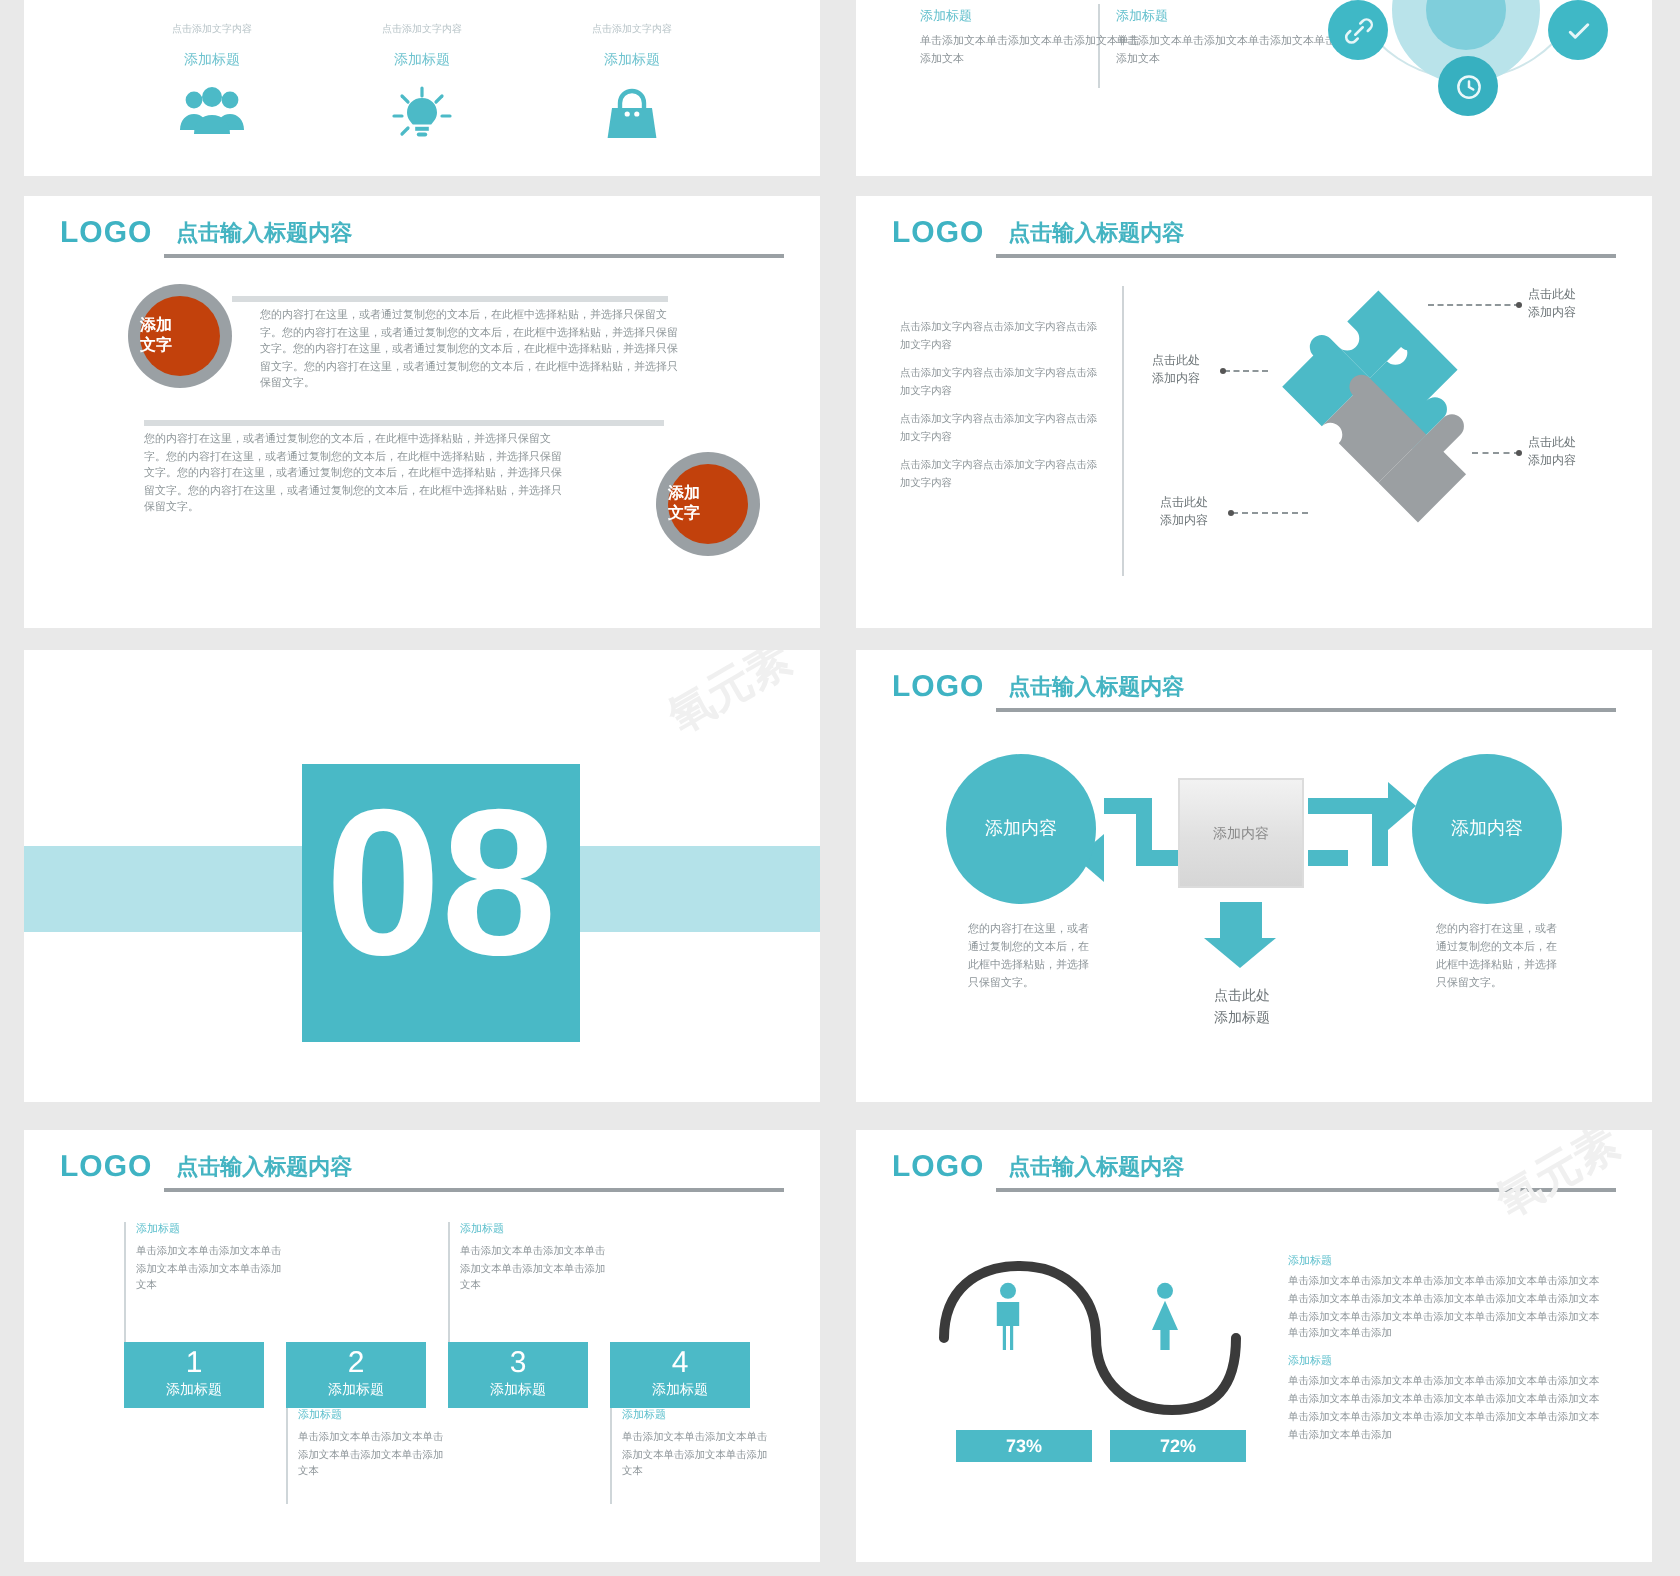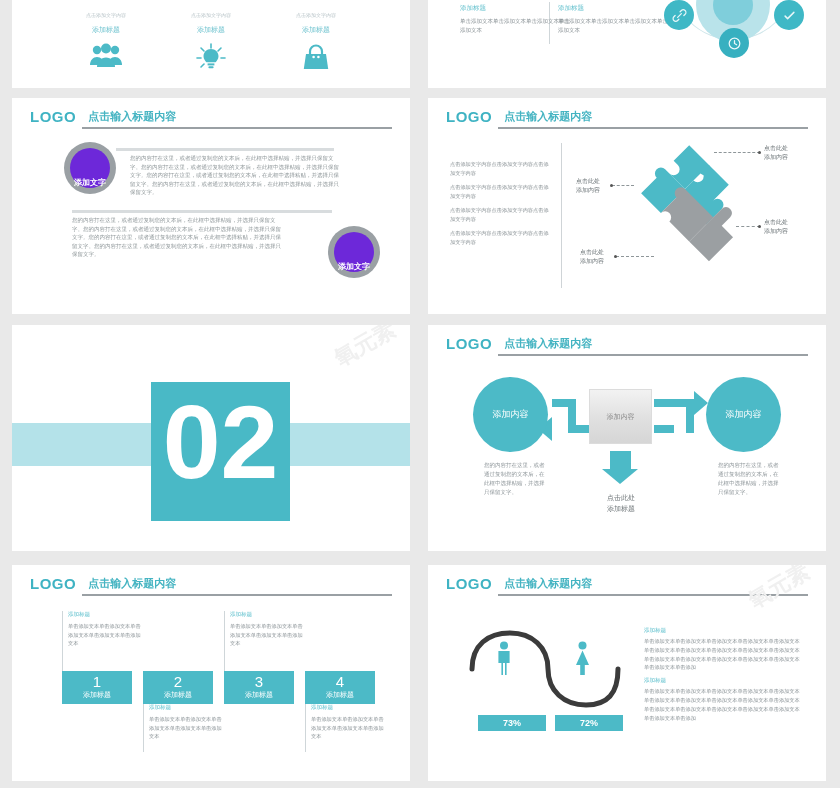--- a/index.html
+++ b/index.html
@@ -63,22 +63,22 @@
   .chip { position: absolute; width: 30px; height: 30px; border-radius: 50%;
           background: #37b0c0; display: flex; align-items: center; justify-content: center; }
   .chip.lt { left: 236px; top: 84px; background:#3fb8c6;}
   .chip.rt { left: 346px; top: 84px; background:#3fb8c6;}
   .chip.bt { left: 291px; top: 112px; }
   .chip svg { width: 15px; height: 15px; }
 
   
   .bub { position: absolute; width: 52px; height: 52px; border-radius: 50%;
          background: #9aa0a4; display:flex; align-items:center; justify-content:center; }
-  .bub i { width: 40px; height: 40px; border-radius: 50%; background: #6d28d9;
-           display:flex; flex-direction:row; align-items:flex-end; justify-content:center;
+  .bub i { width: 40px; height: 40px; border-radius: 50%; background: #c2410c;
+           display:flex; flex-direction:column; align-items:flex-start; justify-content:center;
            font-style: normal; color:#fff; font-size: 8px; line-height: 10px; font-weight:bold;
            font-family:"DejaVu Sans",sans-serif; }
   .bubA { left: 52px; top: 44px; }
   .bubB { left: 316px; top: 128px; }
   .para { position: absolute; font-size: 5.5px; color: #8e9699; line-height: 8.6px; width: 212px; }
   .paraA { left: 118px; top: 56px; }
   .paraB { left: 60px;  top: 118px; }
   .hline { position: absolute; height: 3px; background: #d8dcde; }
   .hlA { left: 104px; top: 50px; width: 218px; }
   .hlB { left: 60px;  top: 112px; width: 260px; }
@@ -322,21 +322,21 @@
     <div class="dots d4"></div>
     <div class="dotpt" style="left:182px;top:86px"></div>
     <div class="dotpt" style="left:186px;top:157px"></div>
     <div class="dotpt" style="left:330px;top:53px"></div>
     <div class="dotpt" style="left:330px;top:127px"></div>
   </div>
 
   <div class="slide s-r2 c-l">
     <div class="band"></div>
     <div class="numbox">
-      <span>02</span>
+      <span>08</span>
     </div>
     <div class="wm" style="right:12px;top:4px;">氧元素</div>
   </div>
 
   <div class="slide s-r2 c-r">
     <div class="hdr">
       <div class="logo">LOGO</div>
       <div class="htitle">点击输入标题内容</div>
       <div class="rule"></div>
     </div>

